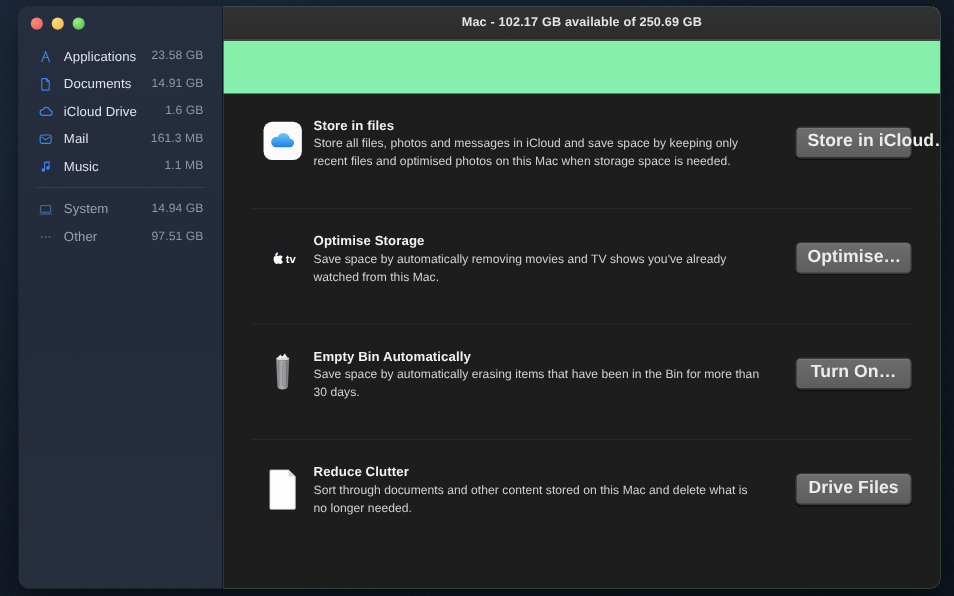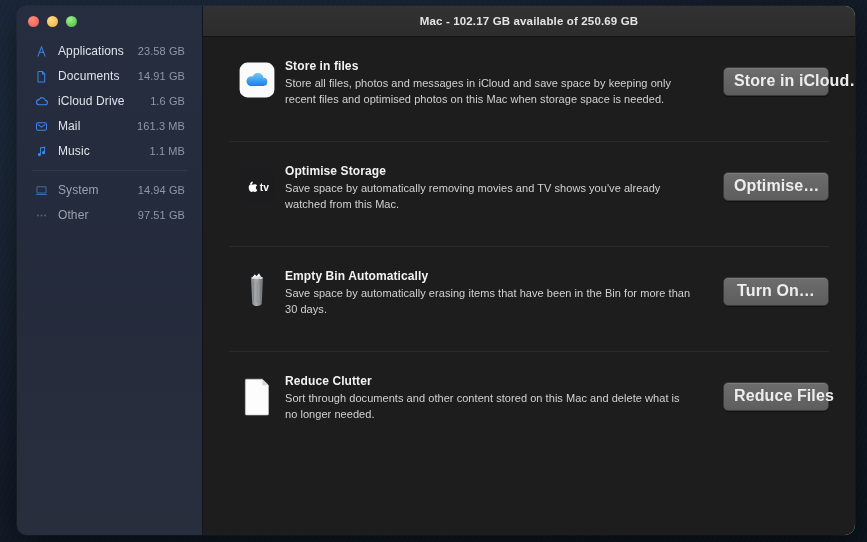--- a/index.html
+++ b/index.html
@@ -113,20 +113,21 @@
     margin: 7px 6px 7px 6px;
   }
 
   
   #content {
     flex: 1 1 auto;
     background: #86efac;
     display: flex;
     flex-direction: column;
     min-width: 0;
+    gap: 48px;
   }
   #titlebar {
     height: 30px;
     flex: 0 0 30px;
     background: linear-gradient(180deg, #323232 0%, #2c2c2c 100%);
     border-bottom: 1px solid #121212;
     display: flex;
     align-items: center;
     justify-content: center;
   }
@@ -387,19 +388,19 @@
             <path d="M10.5 3.5h20.2L38.5 11v36.5a1.2 1.2 0 0 1-1.2 1.2H10.5a1.2 1.2 0 0 1-1.2-1.2V4.7a1.2 1.2 0 0 1 1.2-1.2z" fill="#fdfdfd"></path>
             <path d="M30.6 3.6v6.6a1 1 0 0 0 1 1h6.8z" fill="#d7d8da"></path>
             <path d="M10.5 3.5h20.2L38.5 11v36.5a1.2 1.2 0 0 1-1.2 1.2H10.5a1.2 1.2 0 0 1-1.2-1.2V4.7a1.2 1.2 0 0 1 1.2-1.2z" fill="none" stroke="#c9cacc" stroke-width=".8"></path>
           </svg>
         </div>
         <div class="reco-body">
           <div class="reco-title">Reduce Clutter</div>
           <div class="reco-desc">Sort through documents and other content stored on this Mac and delete what is no longer needed.</div>
         </div>
         <div class="reco-action">
-          <span class="btn">Reduce Files</span>
+          <span class="btn">Drive Files</span>
         </div>
       </div>
 
     </div>
   </div>
 </div>
 
 </body></html>

